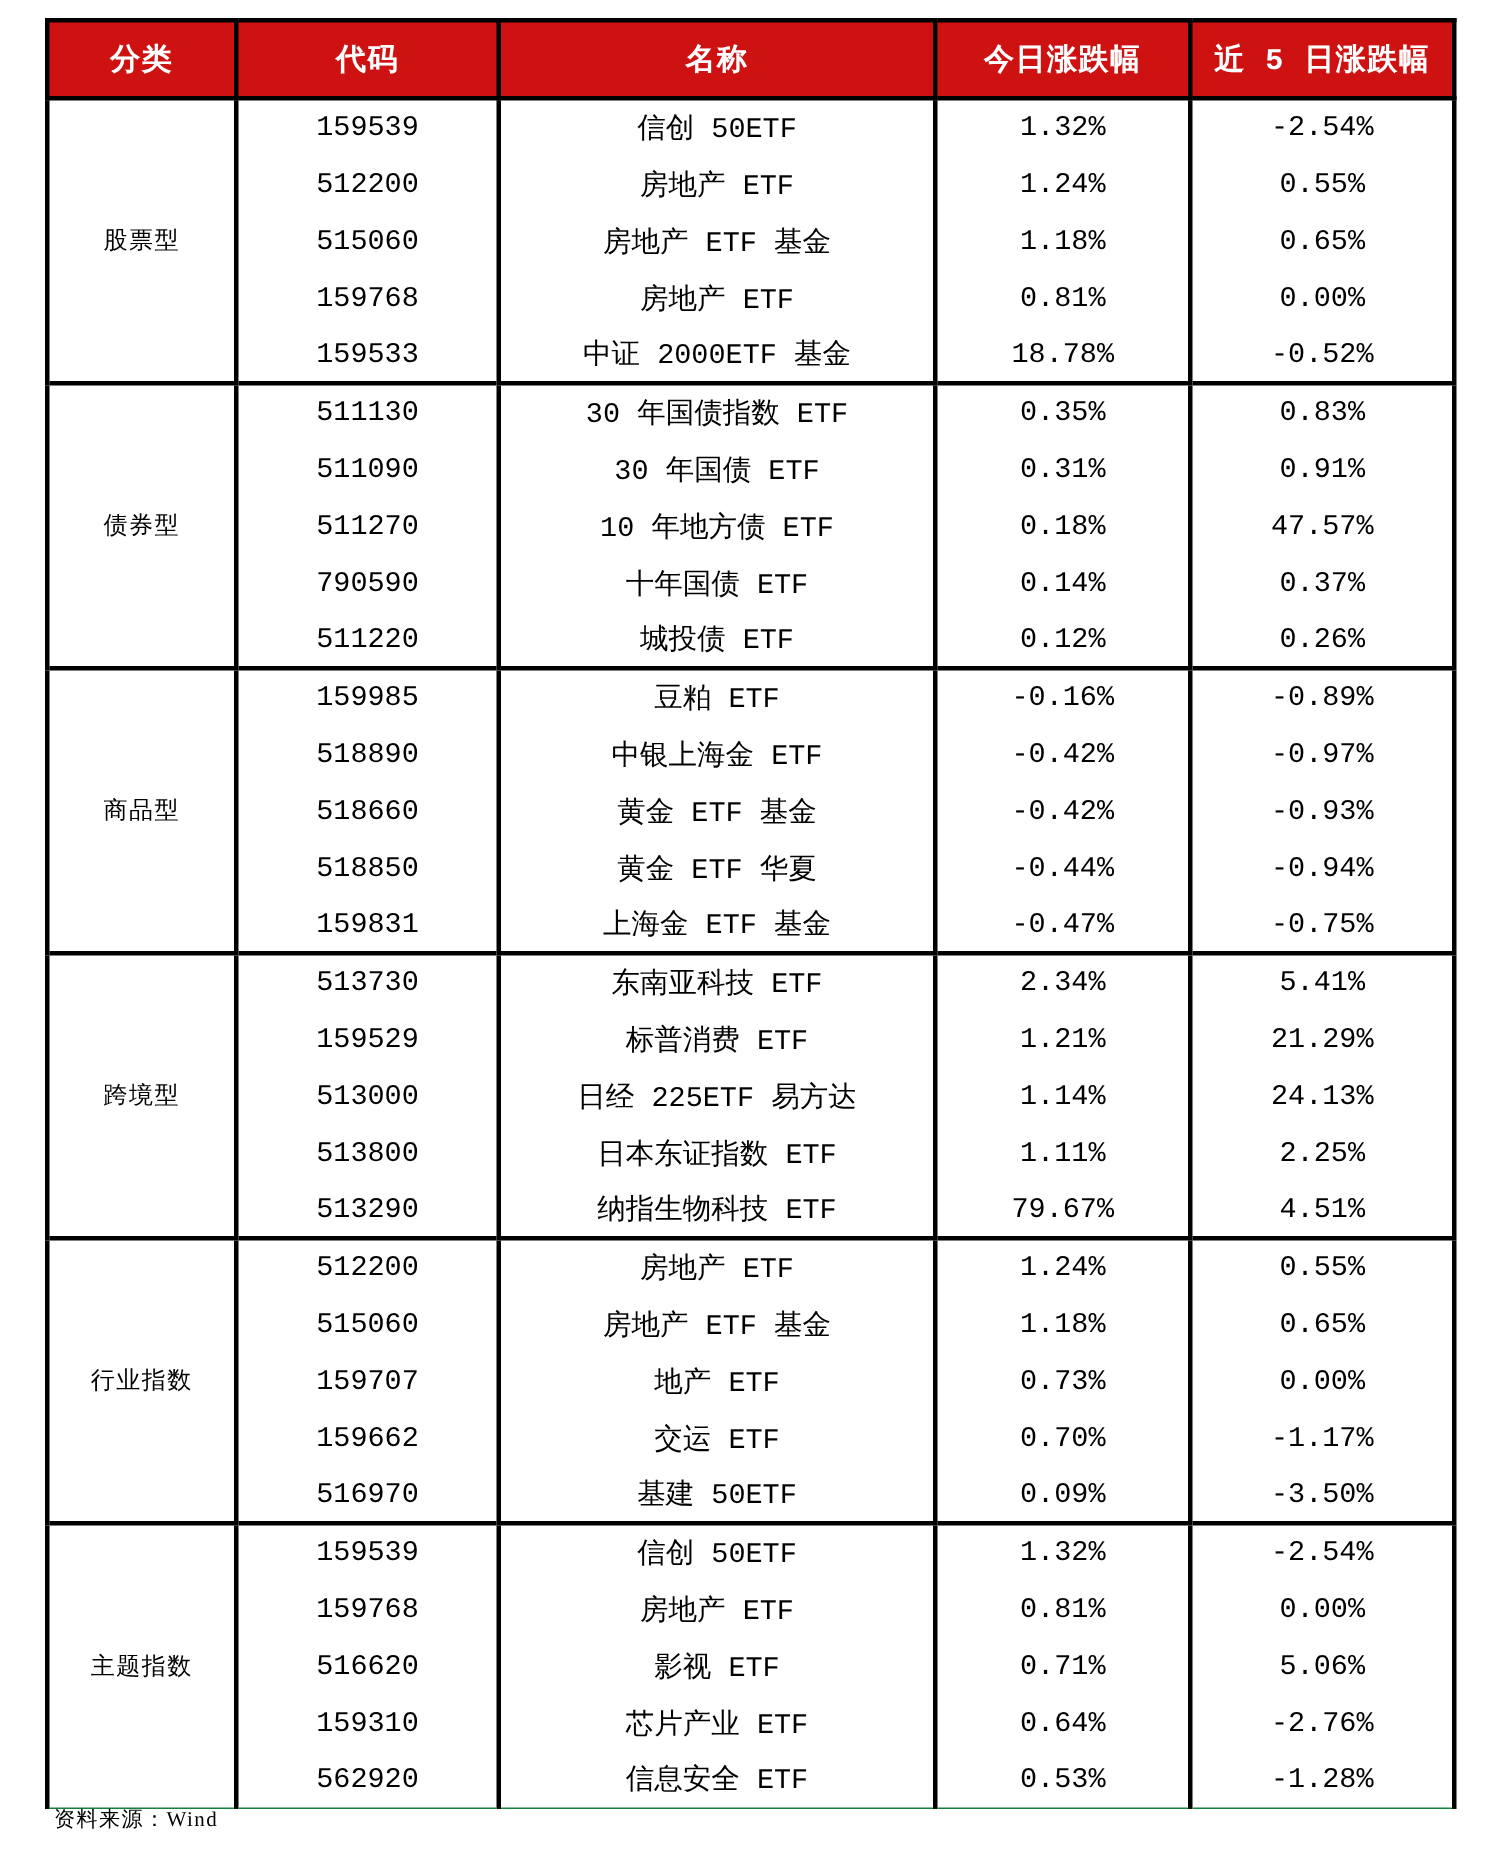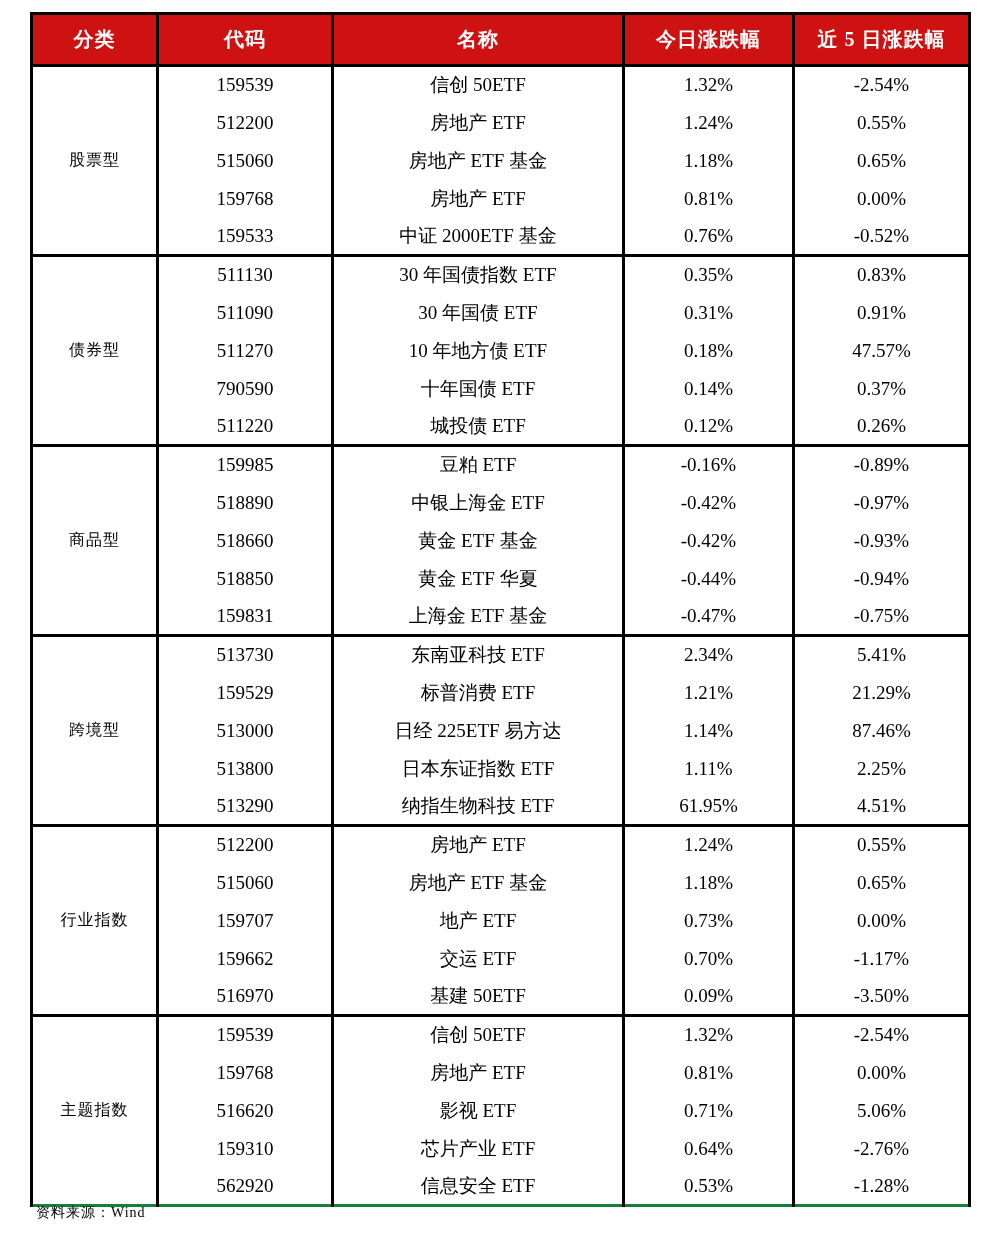--- a/index.html
+++ b/index.html
@@ -18,22 +18,23 @@
     position: relative;
     width: 1000px;
     height: 1240px;
     background: #ffffff;
   }
   table.etf-table {
     position: absolute;
     left: 30px;
     top: 12px;
     border-collapse: collapse;
-    border: 3px solid #15803d;
+    border: 1px solid #15803d;
     table-layout: fixed;
+    font-family: Liberation Mono, monospace;
   }
   col.c1 { width: 126px; }
   col.c2 { width: 175px; }
   col.c3 { width: 291px; }
   col.c4 { width: 170px; }
   col.c5 { width: 176px; }
   th {
     background: #CE1212;
     color: #ffffff;
     border: 3px solid #000000;
@@ -113,21 +114,21 @@
         </tr>
         <tr>
           <td>159768</td>
           <td>房地产 ETF</td>
           <td>0.81%</td>
           <td>0.00%</td>
         </tr>
         <tr>
           <td>159533</td>
           <td>中证 2000ETF 基金</td>
-          <td>0.76%</td>
+          <td>18.78%</td>
           <td>-0.52%</td>
         </tr>
         <tr class="group-start">
           <td rowspan="5" class="category">债券型</td>
           <td>511130</td>
           <td>30 年国债指数 ETF</td>
           <td>0.35%</td>
           <td>0.83%</td>
         </tr>
         <tr>
@@ -195,32 +196,32 @@
         <tr>
           <td>159529</td>
           <td>标普消费 ETF</td>
           <td>1.21%</td>
           <td>21.29%</td>
         </tr>
         <tr>
           <td>513000</td>
           <td>日经 225ETF 易方达</td>
           <td>1.14%</td>
-          <td>87.46%</td>
+          <td>24.13%</td>
         </tr>
         <tr>
           <td>513800</td>
           <td>日本东证指数 ETF</td>
           <td>1.11%</td>
           <td>2.25%</td>
         </tr>
         <tr>
           <td>513290</td>
           <td>纳指生物科技 ETF</td>
-          <td>61.95%</td>
+          <td>79.67%</td>
           <td>4.51%</td>
         </tr>
         <tr class="group-start">
           <td rowspan="5" class="category">行业指数</td>
           <td>512200</td>
           <td>房地产 ETF</td>
           <td>1.24%</td>
           <td>0.55%</td>
         </tr>
         <tr>

